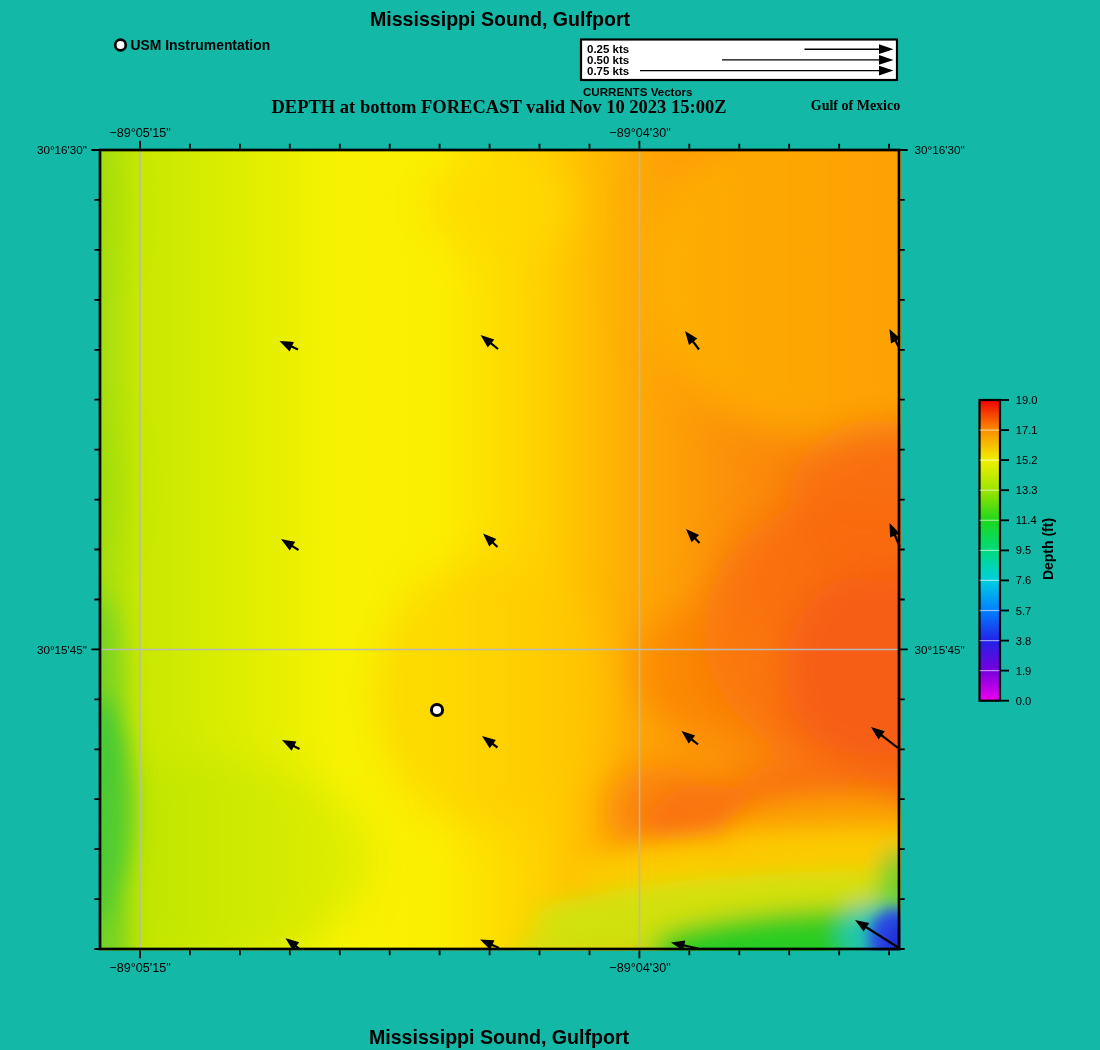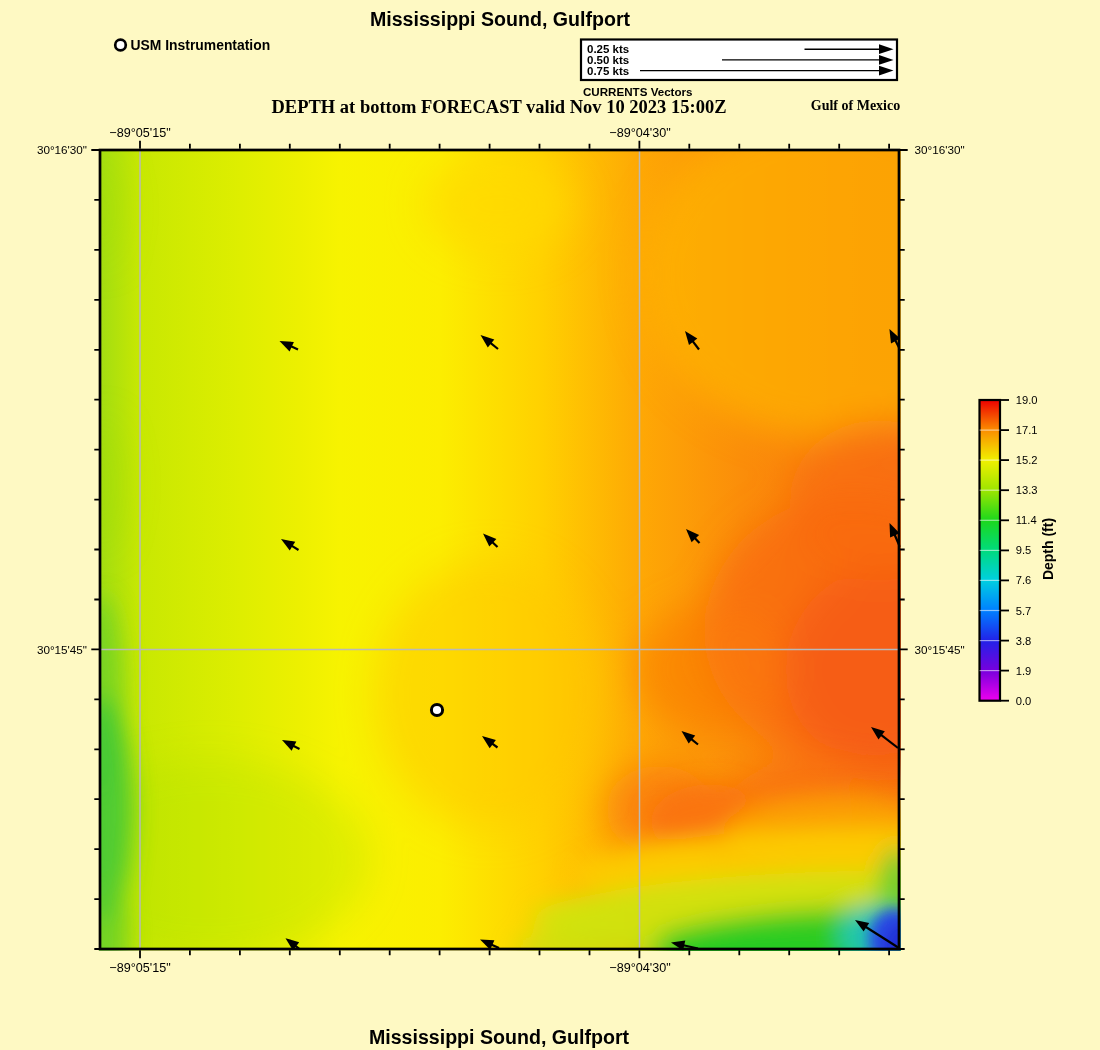--- a/index.html
+++ b/index.html
@@ -1,14 +1,14 @@
 <!DOCTYPE html>
 <html><head><meta charset="utf-8"><style>
 html,body{margin:0;padding:0;background:#fff;}
-.page{position:relative;width:1100px;height:1050px;background:#fef9c3;overflow:hidden;
+.page{position:relative;width:1100px;height:1050px;background:#14b8a6;overflow:hidden;
 font-family:"Liberation Sans",sans-serif;}
 svg text{font-family:"Liberation Sans",sans-serif;fill:#000;}
 svg text.serif{font-family:"Liberation Serif",serif;}
 </style></head><body>
 <div class="page">
 <svg width="1100" height="1050" viewBox="0 0 1100 1050">
 <defs>
 <filter id="fbig" x="-40%" y="-40%" width="180%" height="180%">
           <feGaussianBlur stdDeviation="18"></feGaussianBlur>
         </filter>

